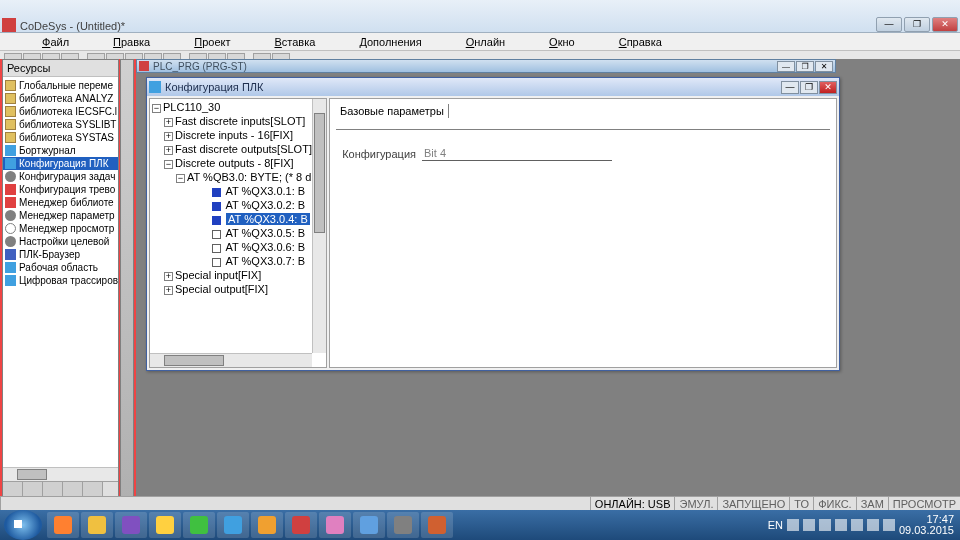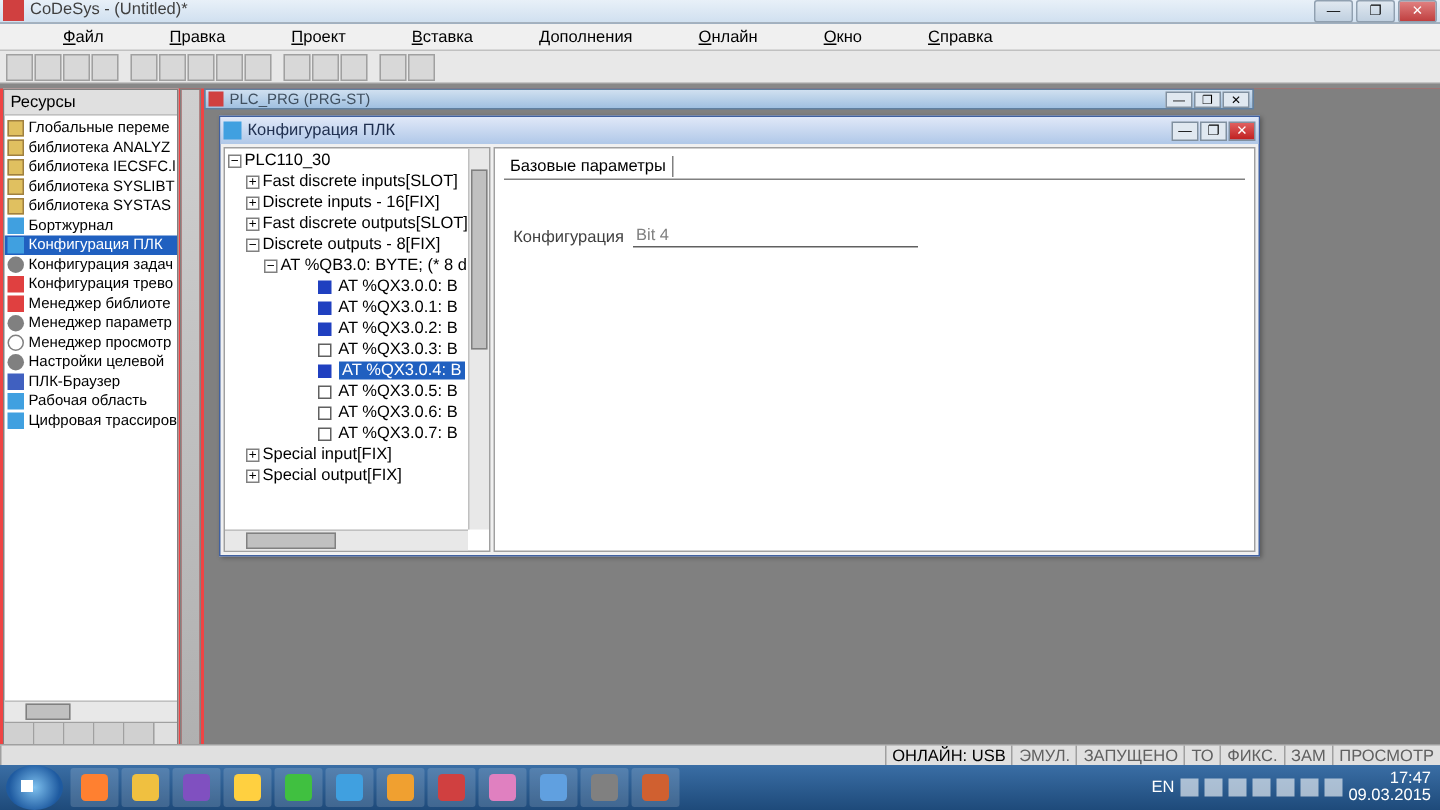--- a/index.html
+++ b/index.html
@@ -1,19 +1,19 @@
 <!DOCTYPE html>
 <html><head>
 <meta charset="utf-8">
 <style>
 * { box-sizing: border-box; margin: 0; padding: 0; font-family: Tahoma, sans-serif; font-size: 11px; }
 body { background: #888; width: 960px; height: 540px; overflow: hidden; position: relative; }
 
 
-.titlebar { height: 16px; background: linear-gradient(#e8f0f8,#d0e0f0); display: flex; align-items: flex-start; padding: 0 2px; border-bottom: 1px solid #a0b0c0; }
+.titlebar { height: 33px; background: linear-gradient(#e8f0f8,#d0e0f0); display: flex; align-items: flex-end; padding: 0 2px; border-bottom: 1px solid #a0b0c0; }
 .titlebar .icon { width: 14px; height: 14px; background: #d04040; margin-right: 4px; }
 .titlebar .title { flex: 1; color: #404040; }
 .winbtns { display: flex; gap: 2px; }
 .winbtn { width: 26px; height: 15px; background: linear-gradient(#e0e8f0,#c0d0e0); border: 1px solid #90a0b0; border-radius: 2px; text-align: center; line-height: 12px; font-size: 9px; }
 .winbtn.close { background: linear-gradient(#e08080,#c04040); color: #fff; }
 
 
 .menubar { height: 18px; background: #f0f0f0; display: flex; align-items: center; padding: 0 4px; border-bottom: 1px solid #c0c0c0; }
 .menubar span { padding: 0 6px; cursor: default; margin-left: 32px; }
 .menubar span u { text-decoration: underline; }
@@ -71,21 +71,21 @@
 .win2 .treepane .tc div { white-space: nowrap; padding: 0 0 1px 0; position: relative; line-height: 13px; }
 .win2 .treepane .ex { display: inline-block; width: 9px; height: 9px; border: 1px solid #808080; text-align: center; line-height: 7px; font-size: 9px; margin-right: 2px; vertical-align: middle; }
 .win2 .treepane .sq { display: inline-block; width: 9px; height: 9px; background: #2040c0; margin-right: 2px; vertical-align: middle; }
 .win2 .treepane .sqe { display: inline-block; width: 9px; height: 9px; border: 1px solid #606060; margin-right: 2px; vertical-align: middle; }
 .win2 .treepane .sel { background: #2060c0; color: #fff; padding: 0 2px; }
 .win2 .treepane .sv { position: absolute; right: 0; top: 0; bottom: 14px; width: 14px; background: #e8e8e8; border-left: 1px solid #c0c0c0; }
 .win2 .treepane .sv .th { position: absolute; top: 14px; height: 120px; left: 1px; right: 1px; background: #c0c0c0; border: 1px solid #808080; }
 .win2 .treepane .sh { position: absolute; left: 0; right: 14px; bottom: 0; height: 14px; background: #e8e8e8; border-top: 1px solid #c0c0c0; }
 .win2 .treepane .sh .th { position: absolute; left: 14px; width: 60px; top: 1px; bottom: 1px; background: #c0c0c0; border: 1px solid #808080; }
 .win2 .proppane { flex: 1; background: #fff; border: 1px solid #a0a0a0; margin: 2px 2px 2px 0; padding: 6px; }
-.win2 .proppane .tabhdr { border-bottom: 1px solid #808080; padding-bottom: 2px; margin-bottom: 30px; }
+.win2 .proppane .tabhdr { border-bottom: 1px solid #808080; padding-bottom: 12px; margin-bottom: 16px; }
 .win2 .proppane .tabhdr span { border-right: 1px solid #808080; padding: 1px 4px; }
 .win2 .proppane .row { display: flex; align-items: center; }
 .win2 .proppane .row label { width: 80px; text-align: right; margin-right: 6px; color: #404040; }
 .win2 .proppane .row .fld { flex: 0 0 190px; border-bottom: 1px solid #606060; color: #808080; padding: 1px 2px; }
 
 
 .statusbar { position: absolute; left: 0; right: 0; bottom: 30px; height: 14px; background: #e0e0e0; border-top: 1px solid #a0a0a0; display: flex; font-size: 10px; }
 .statusbar .sp { flex: 1; }
 .statusbar div { border-left: 1px solid #a0a0a0; padding: 1px 4px; color: #606060; }
 .statusbar div.on { color: #000; }
@@ -199,24 +199,22 @@
       </div>
       <div class="body">
         <div class="treepane">
           <div class="tc" id="cfgtree">
               <div style="padding-left: 0px;"><span class="ex">−</span>PLC110_30</div>
               <div style="padding-left: 12px;"><span class="ex">+</span>Fast discrete inputs[SLOT]</div>
               <div style="padding-left: 12px;"><span class="ex">+</span>Discrete inputs - 16[FIX]</div>
               <div style="padding-left: 12px;"><span class="ex">+</span>Fast discrete outputs[SLOT]</div>
               <div style="padding-left: 12px;"><span class="ex">−</span>Discrete outputs - 8[FIX]</div>
               <div style="padding-left: 24px;"><span class="ex">−</span>AT %QB3.0: BYTE; (* 8 di</div>
-              <div style="padding-left: 60px;"><span class="sq"></span> AT %QX3.0.0: B</div>
               <div style="padding-left: 60px;"><span class="sq"></span> AT %QX3.0.1: B</div>
               <div style="padding-left: 60px;"><span class="sq"></span> AT %QX3.0.2: B</div>
-              <div style="padding-left: 60px;"><span class="sqe"></span> AT %QX3.0.3: B</div>
               <div style="padding-left: 60px;"><span class="sq"></span> <span class="sel">AT %QX3.0.4: B</span></div>
               <div style="padding-left: 60px;"><span class="sqe"></span> AT %QX3.0.5: B</div>
               <div style="padding-left: 60px;"><span class="sqe"></span> AT %QX3.0.6: B</div>
               <div style="padding-left: 60px;"><span class="sqe"></span> AT %QX3.0.7: B</div>
               <div style="padding-left: 12px;"><span class="ex">+</span>Special input[FIX]</div>
               <div style="padding-left: 12px;"><span class="ex">+</span>Special output[FIX]</div>
             </div>
           <div class="sv">
               <div class="th"></div>
             </div>

